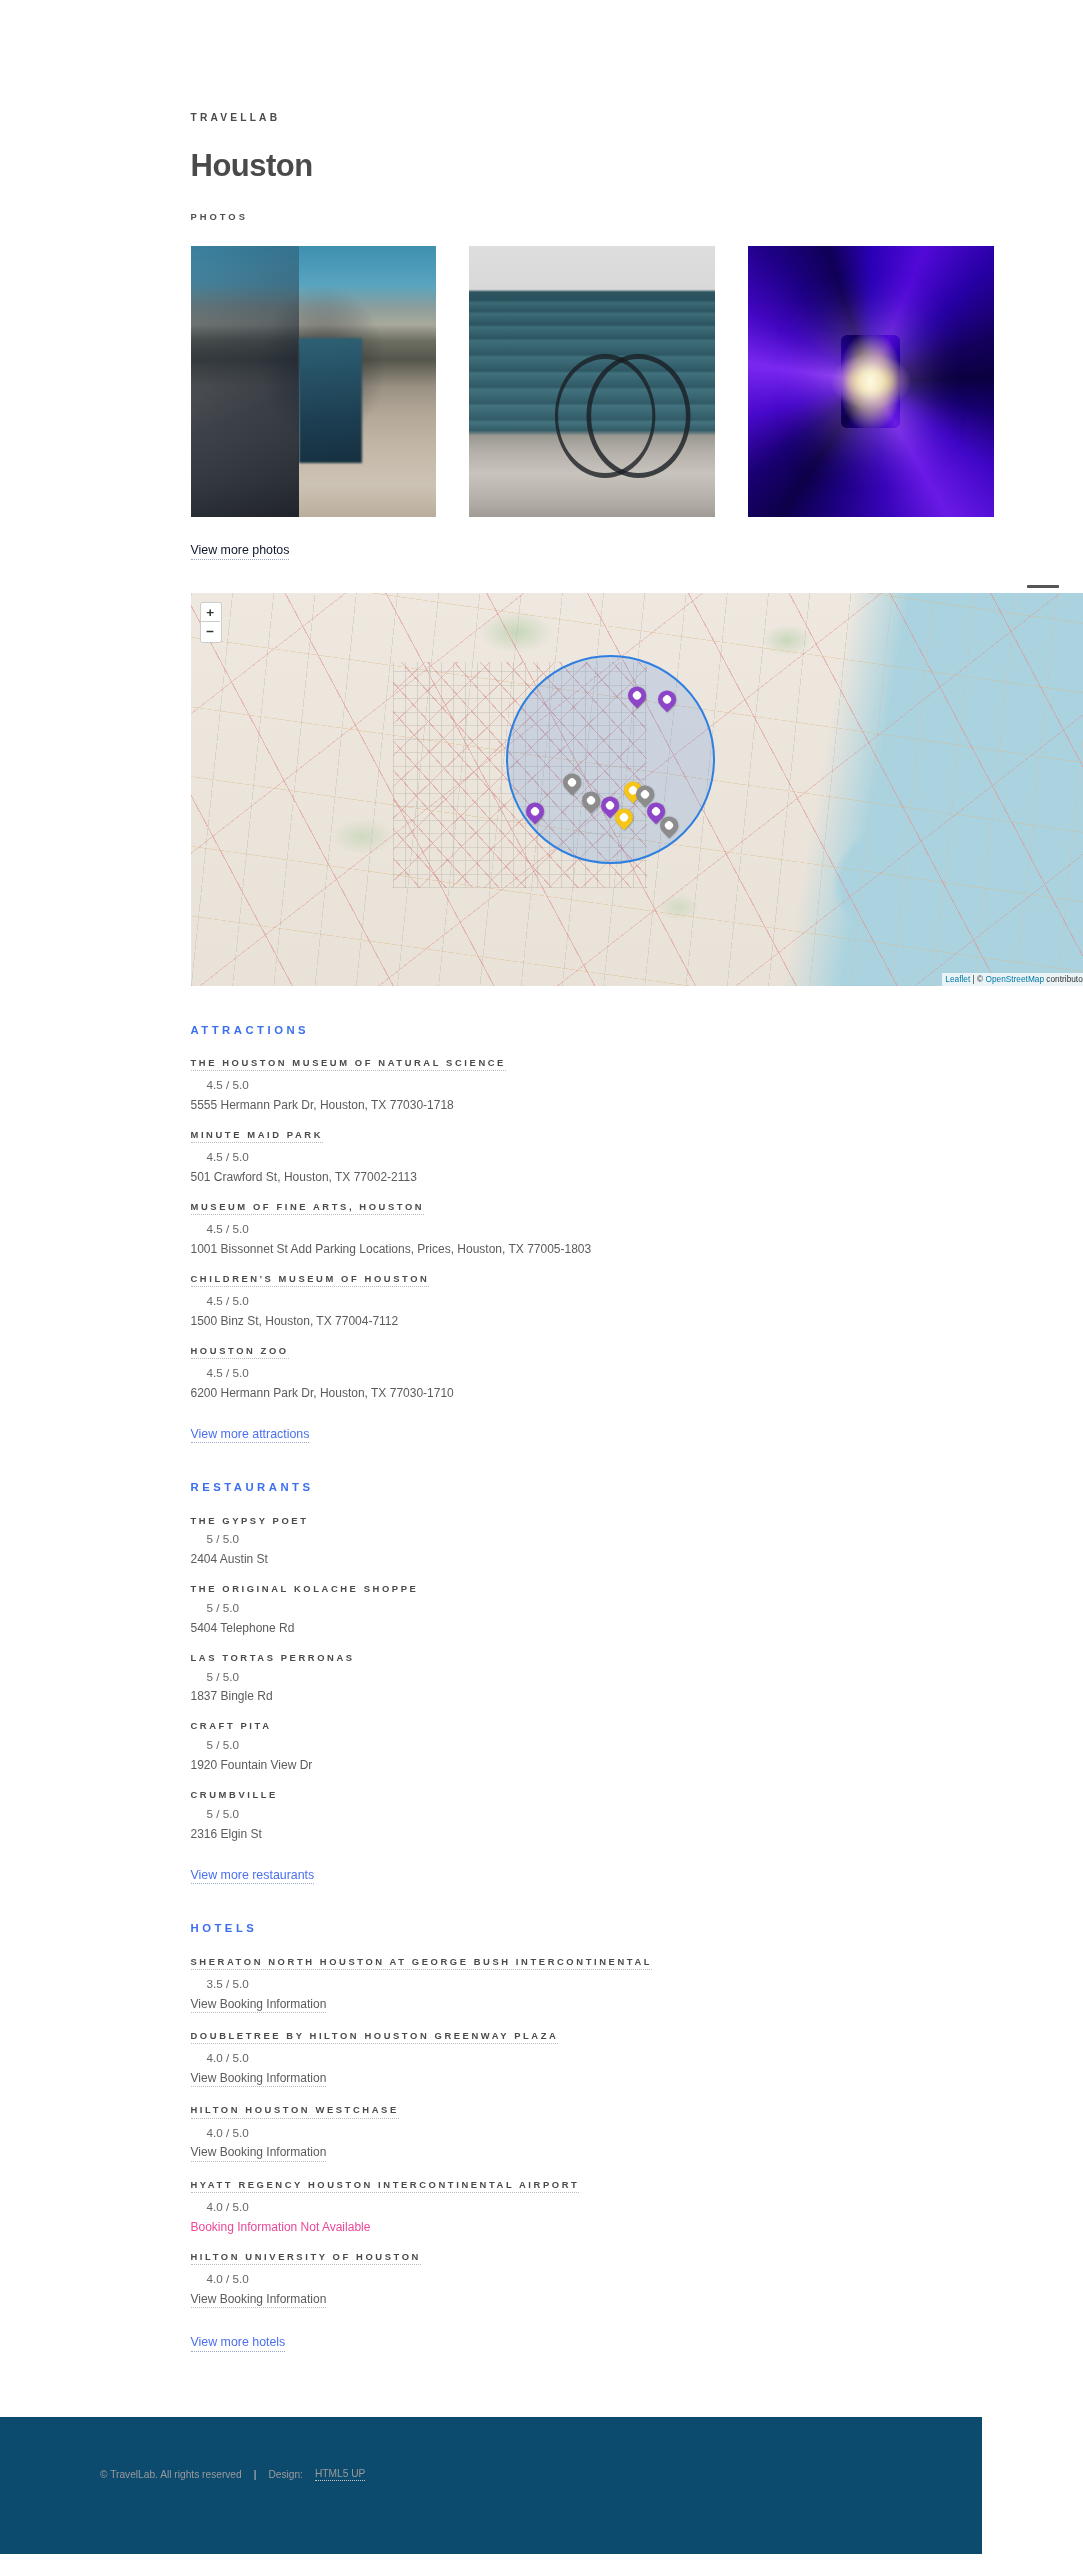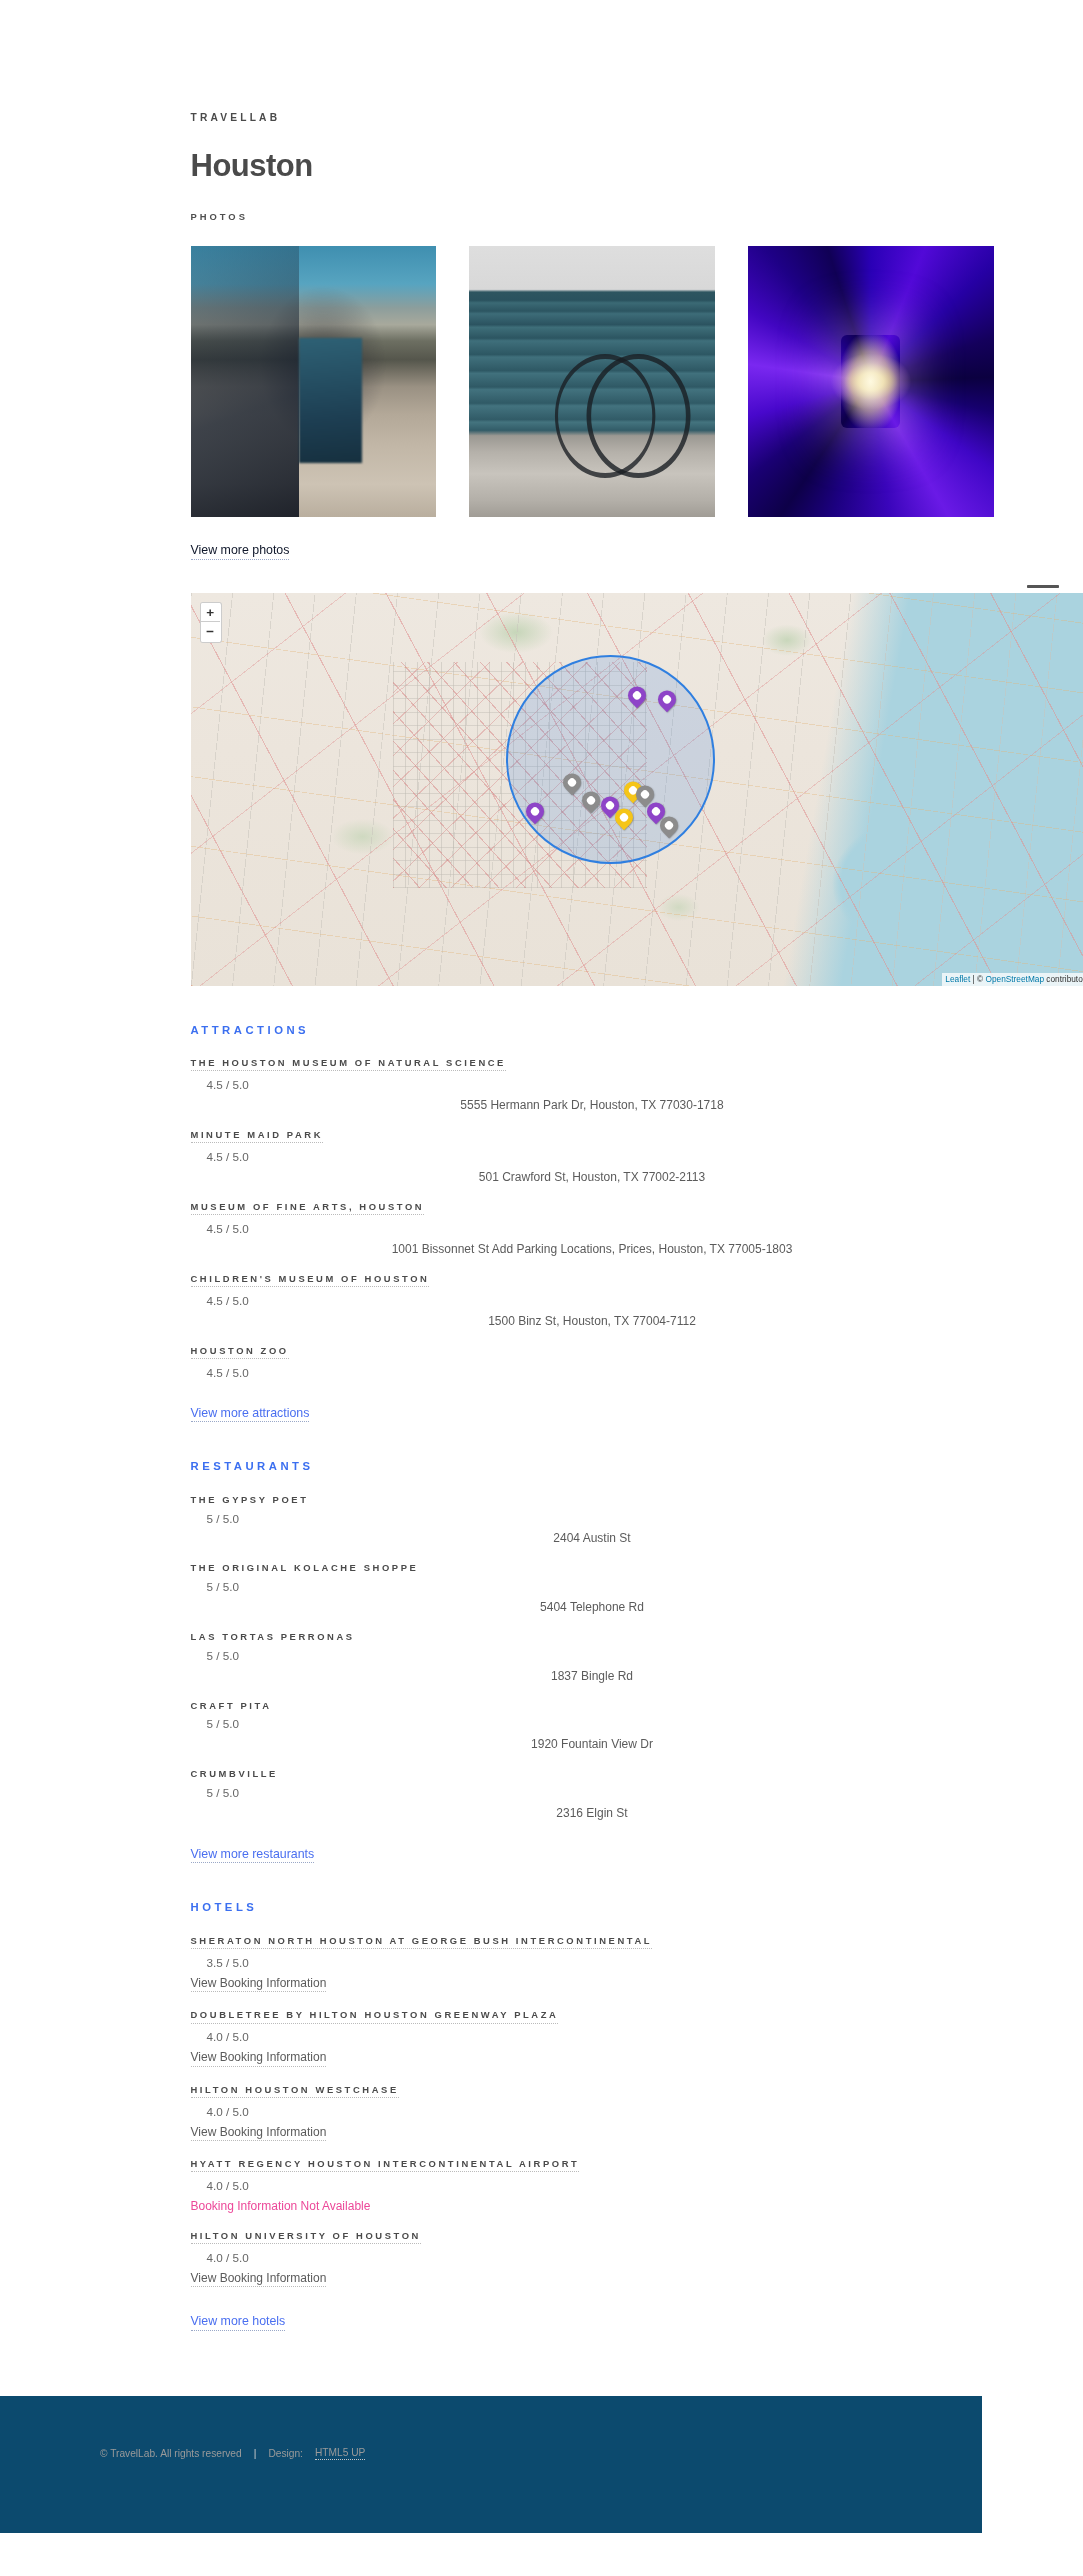--- a/index.html
+++ b/index.html
@@ -298,21 +298,20 @@
   .entry-name.dotted { border-bottom: 0.8px dotted #bbb; padding-bottom: 2.3px; }
   .entry-rating {
     font-size: 11.7px;
     color: #666;
     margin-bottom: 6.8px;
     margin-left: 16px;
   }
   .entry-addr {
     font-size: 12px;
     color: #5b5b5b;
-    text-align: center;
   }
   .booking-link {
     display:inline-block;
     font-size: 12px;
     color: #5b5b5b;
     text-decoration:none;
     border-bottom: 0.8px dotted #bbb;
     padding-bottom: 1.5px;
     cursor: pointer;
   }
@@ -433,21 +432,21 @@
       <div class="leaflet-attr"><a>Leaflet</a><span> | © </span><a>OpenStreetMap</a><span> contributors</span></div>
     </div>
 
     <div class="section">
       <div class="section-head">ATTRACTIONS</div>
       <div id="attractions-list">
           <div class="entry"><div class="entry-name dotted">THE HOUSTON MUSEUM OF NATURAL SCIENCE</div><div class="entry-rating">4.5 / 5.0</div><div class="entry-addr">5555 Hermann Park Dr, Houston, TX 77030-1718</div></div>
           <div class="entry"><div class="entry-name dotted">MINUTE MAID PARK</div><div class="entry-rating">4.5 / 5.0</div><div class="entry-addr">501 Crawford St, Houston, TX 77002-2113</div></div>
           <div class="entry"><div class="entry-name dotted">MUSEUM OF FINE ARTS, HOUSTON</div><div class="entry-rating">4.5 / 5.0</div><div class="entry-addr">1001 Bissonnet St Add Parking Locations, Prices, Houston, TX 77005-1803</div></div>
           <div class="entry"><div class="entry-name dotted">CHILDREN'S MUSEUM OF HOUSTON</div><div class="entry-rating">4.5 / 5.0</div><div class="entry-addr">1500 Binz St, Houston, TX 77004-7112</div></div>
-          <div class="entry"><div class="entry-name dotted">HOUSTON ZOO</div><div class="entry-rating">4.5 / 5.0</div></div>
+          <div class="entry"><div class="entry-name dotted">HOUSTON ZOO</div><div class="entry-rating">4.5 / 5.0</div><div class="entry-addr">6200 Hermann Park Dr, Houston, TX 77030-1710</div></div>
         </div>
       <a class="more-link">View more attractions</a>
     </div>
 
     <div class="section">
       <div class="section-head">RESTAURANTS</div>
       <div id="restaurants-list">
           <div class="entry"><div class="entry-name">THE GYPSY POET</div><div class="entry-rating">5 / 5.0</div><div class="entry-addr">2404 Austin St</div></div>
           <div class="entry"><div class="entry-name">THE ORIGINAL KOLACHE SHOPPE</div><div class="entry-rating">5 / 5.0</div><div class="entry-addr">5404 Telephone Rd</div></div>
           <div class="entry"><div class="entry-name">LAS TORTAS PERRONAS</div><div class="entry-rating">5 / 5.0</div><div class="entry-addr">1837 Bingle Rd</div></div>

